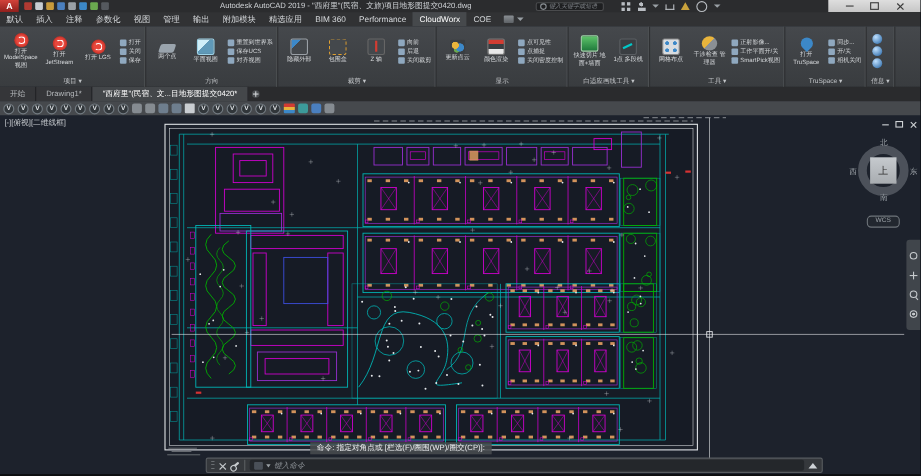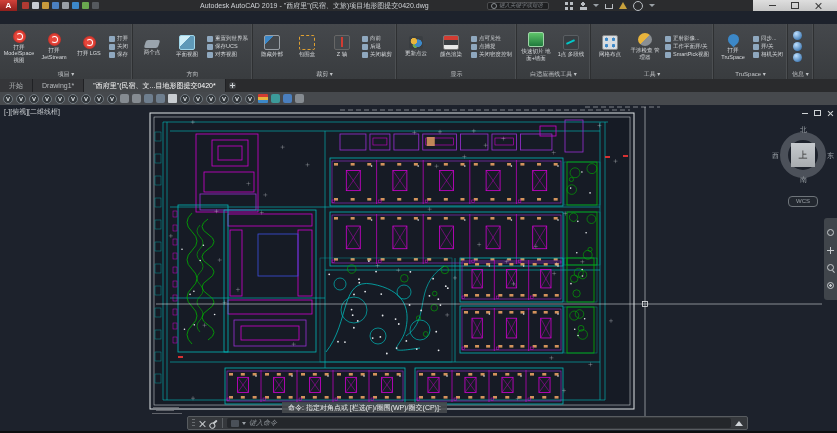--- a/index.html
+++ b/index.html
@@ -186,20 +186,39 @@
       <span class="tico i-help"></span>
       <span class="tico i-caret"></span>
     </div>
     <div class="win-light">
       <span class="wl-min"></span>
       <span class="wl-max"></span>
       <span class="wl-x"></span>
     </div>
   </div>
 
+  <div class="rtabs">
+      <div class="rtab">默认</div>
+      <div class="rtab">插入</div>
+      <div class="rtab">注释</div>
+      <div class="rtab">参数化</div>
+      <div class="rtab">视图</div>
+      <div class="rtab">管理</div>
+      <div class="rtab">输出</div>
+      <div class="rtab">附加模块</div>
+      <div class="rtab">精选应用</div>
+      <div class="rtab">BIM 360</div>
+      <div class="rtab">Performance</div>
+      <div class="rtab active">CloudWorx</div>
+      <div class="rtab">COE</div>
+      <div class="rtab-extra">
+        <div class="media-ic"></div>
+        <div class="tico i-caret"></div>
+      </div>
+    </div>
 
   <div class="ribbon">
       <div class="panel">
         <div class="panel-body">
           <div class="bigbtn">
             <div class="icon16 ic-red-target"></div>
             <div class="biglabel">打开 ModelSpace视图</div>
           </div>
           <div class="bigbtn">
             <div class="icon16 ic-red-target"></div>

